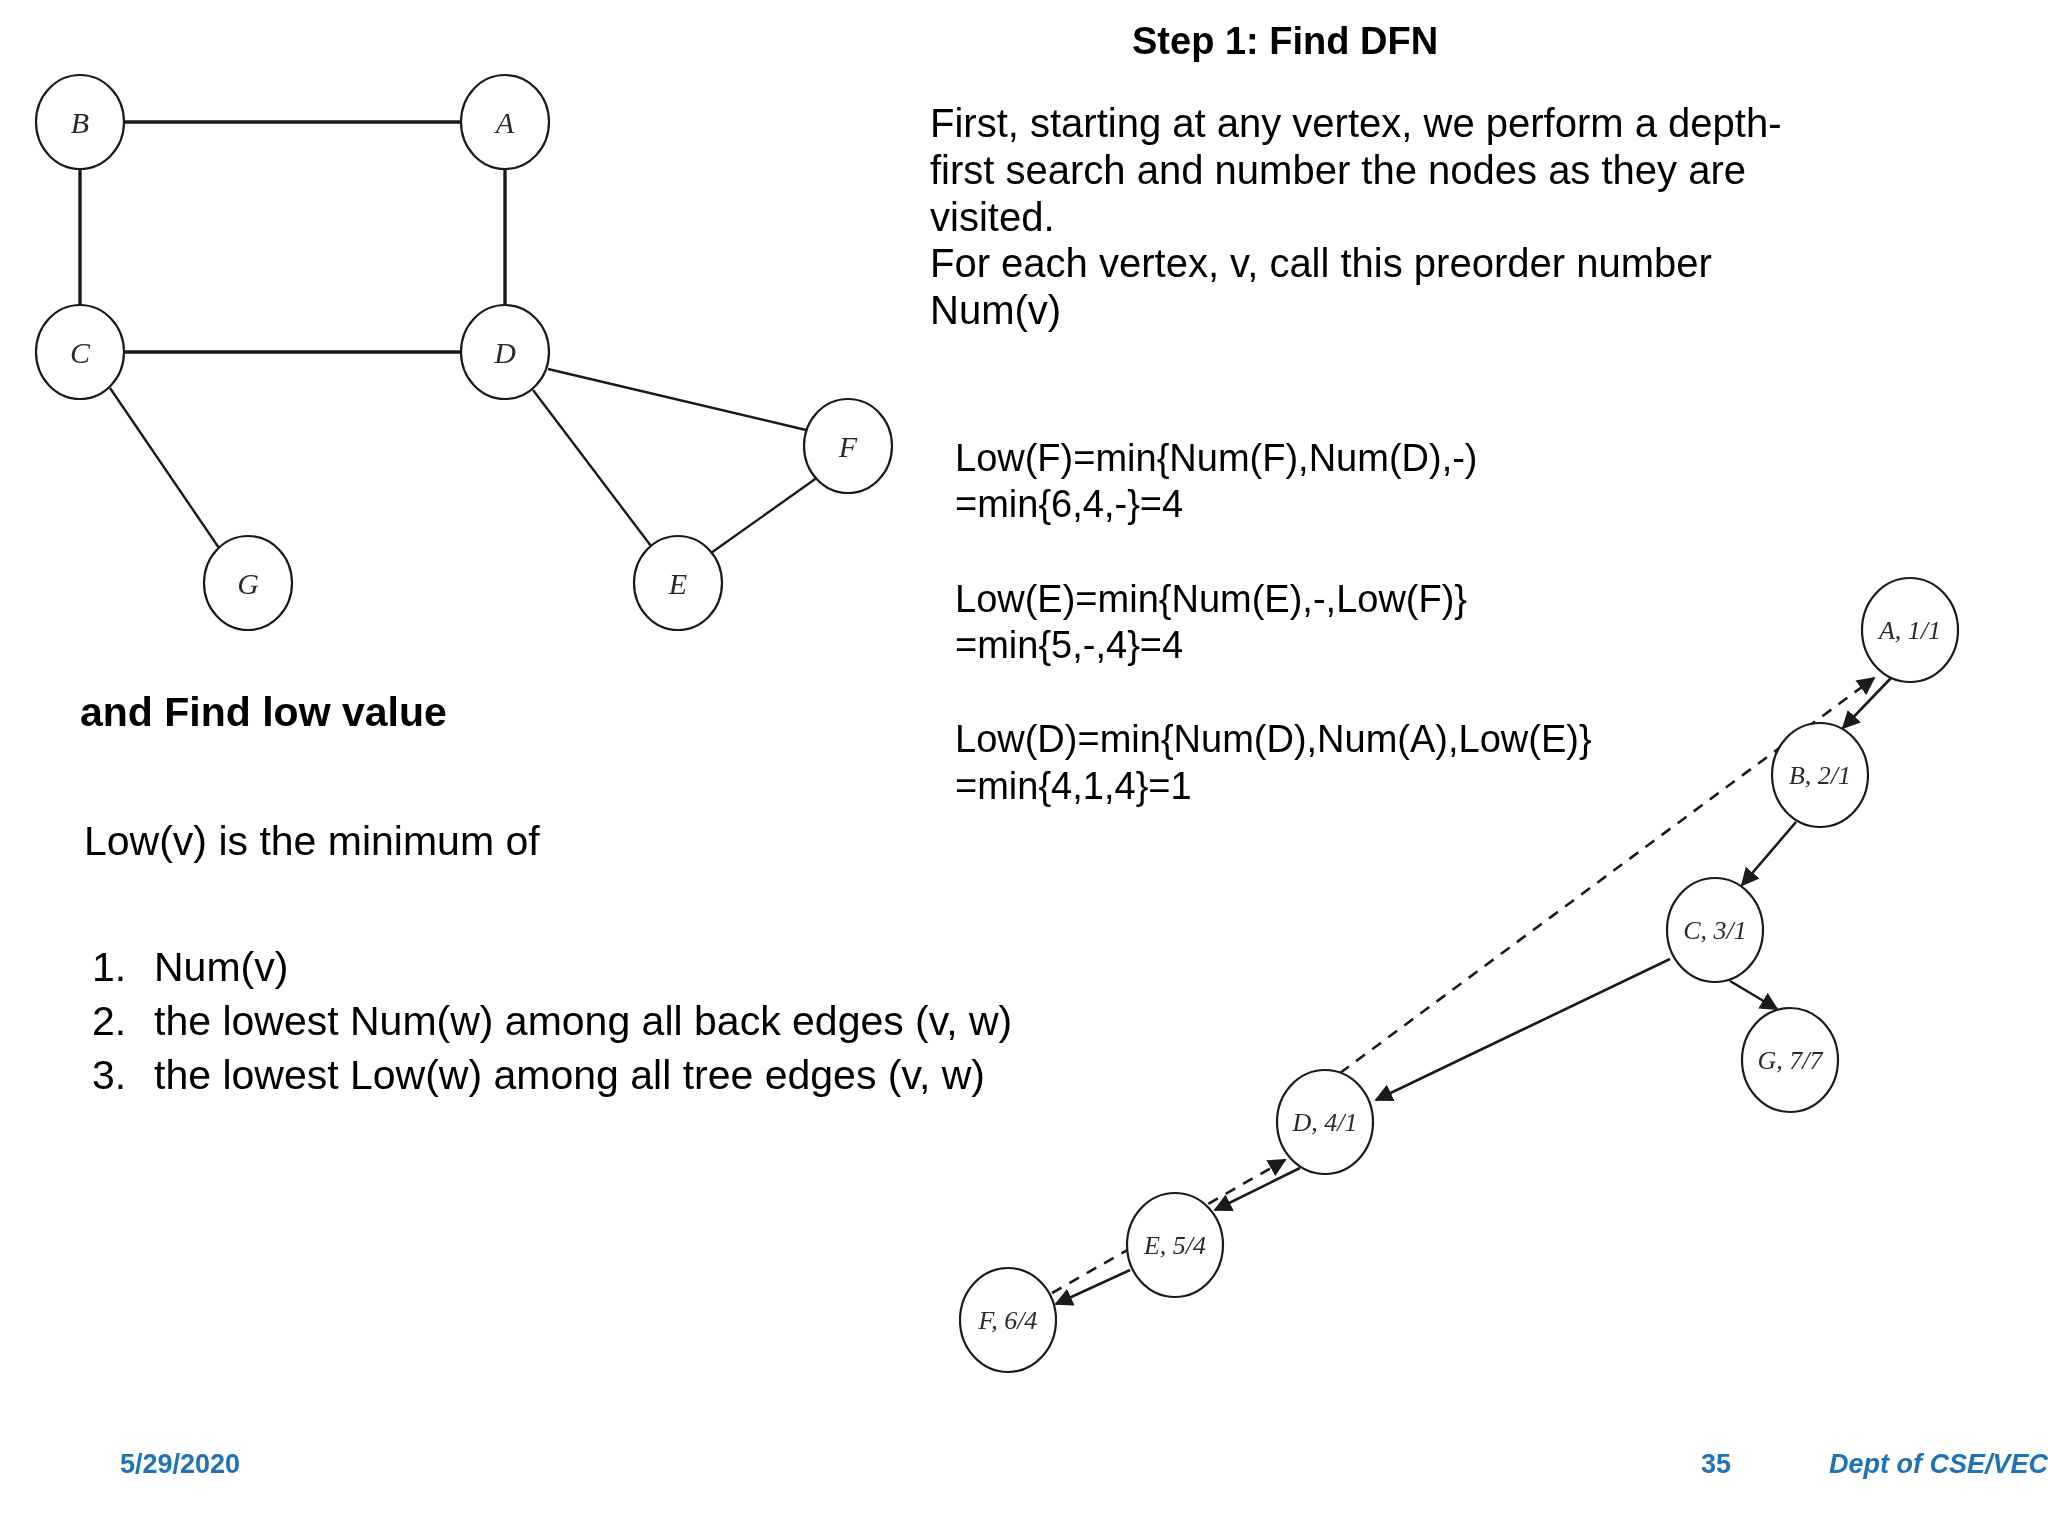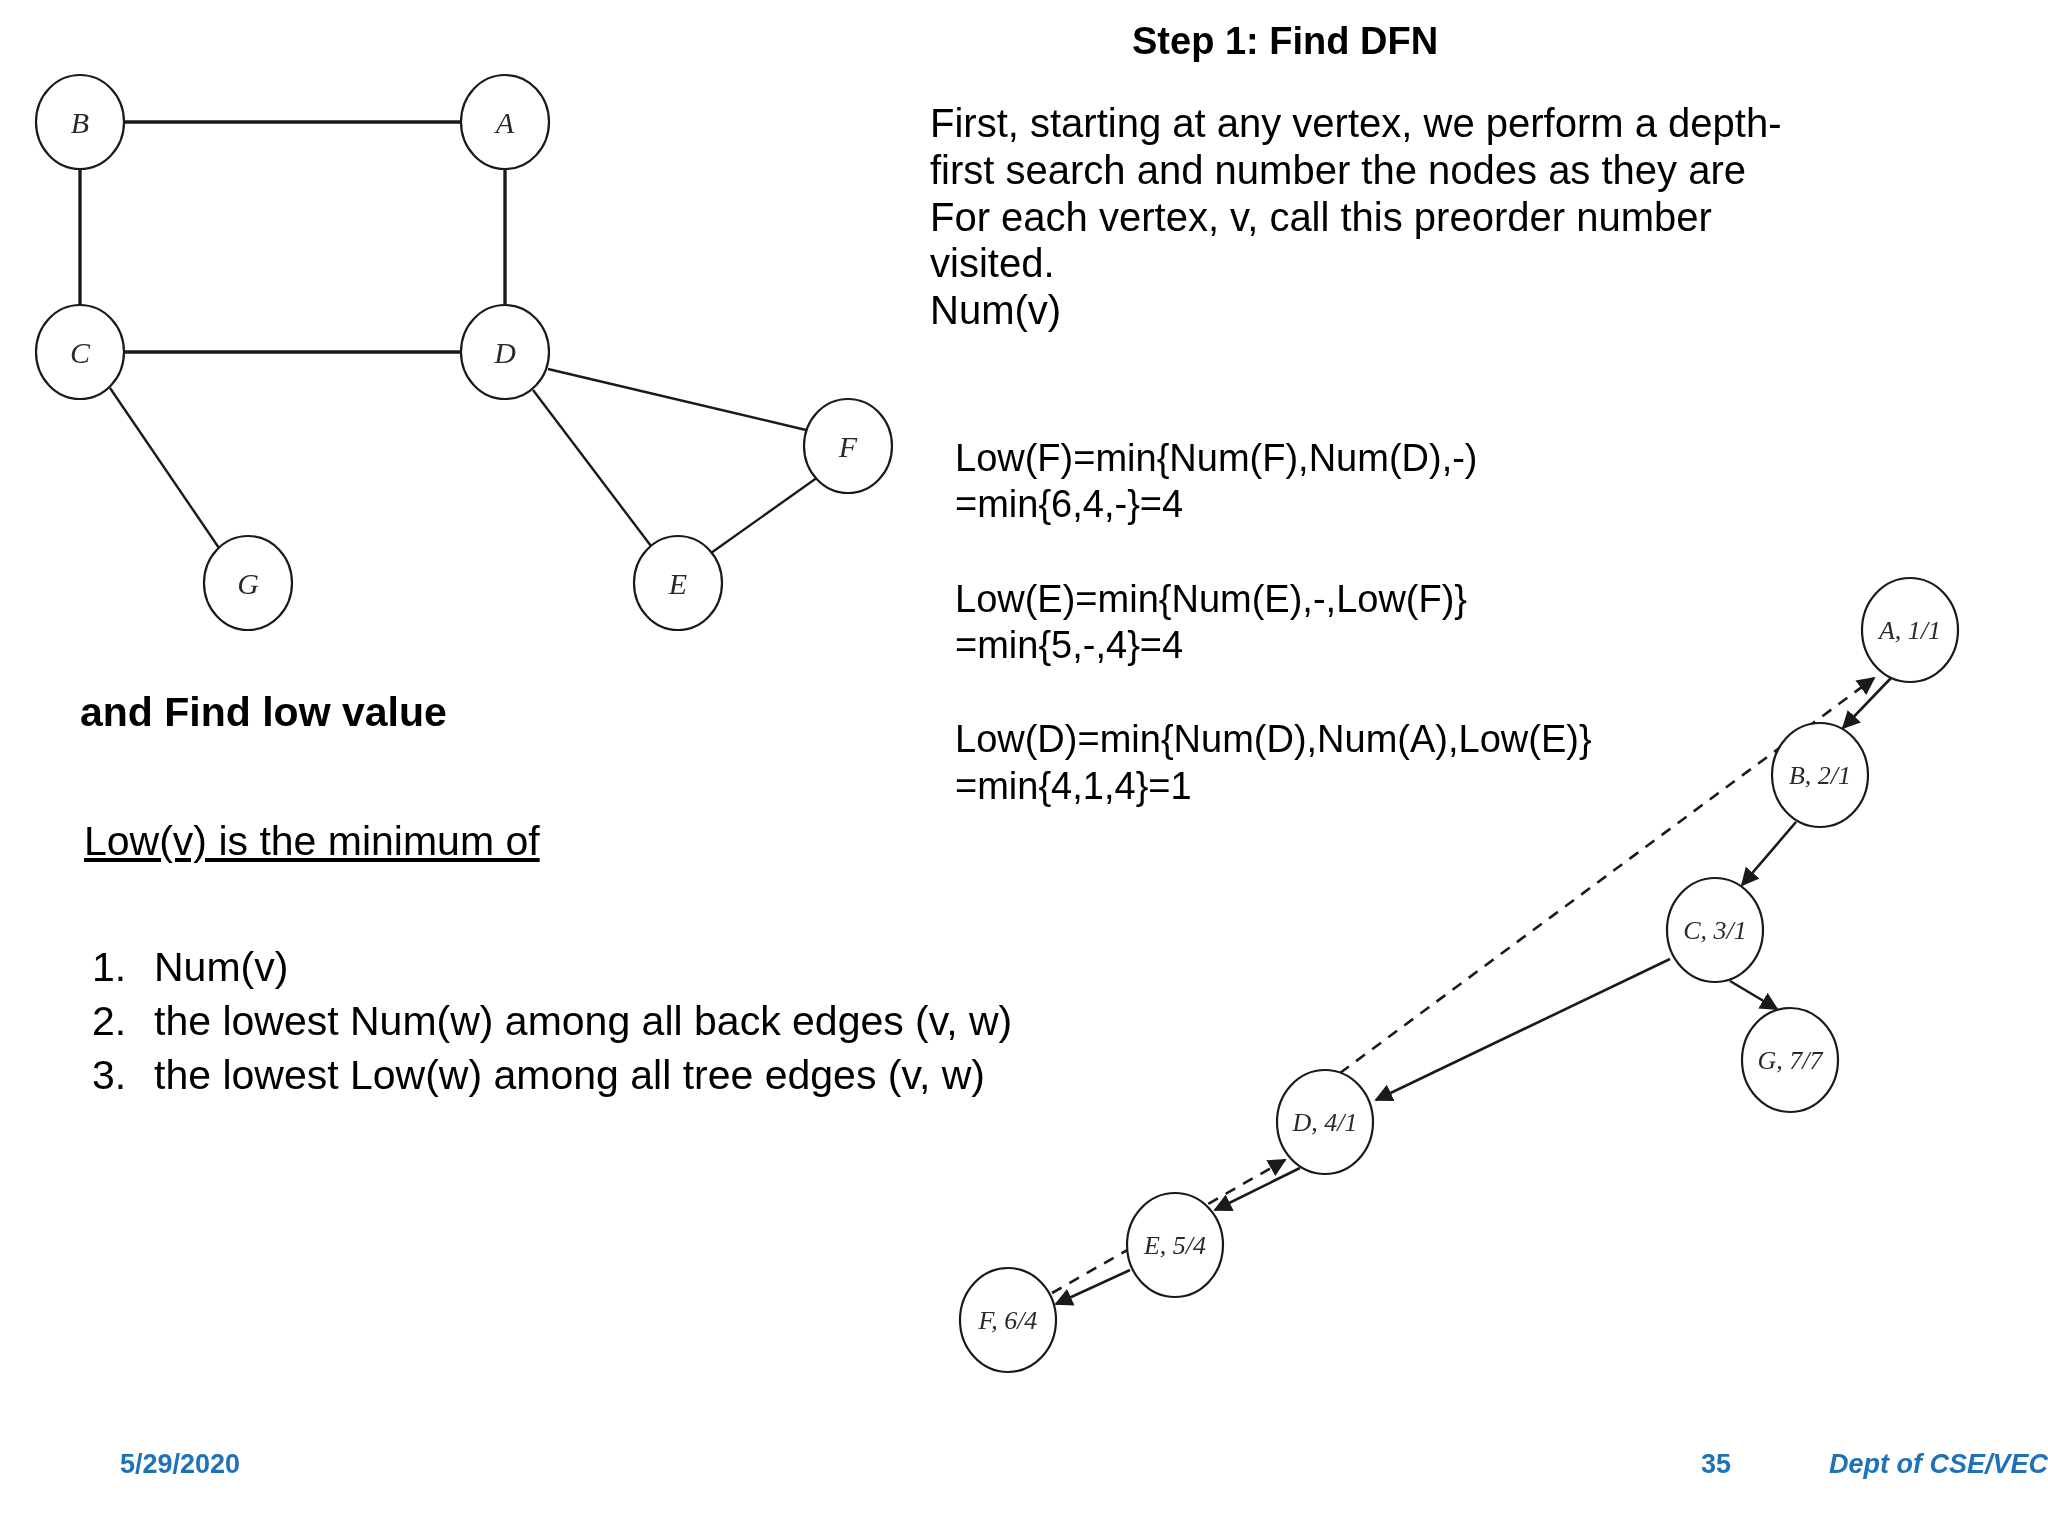--- a/index.html
+++ b/index.html
@@ -66,21 +66,20 @@
     width: 830px;
     font-size: 41px;
     font-weight: bold;
     line-height: 1.18;
   }
   #step2-sub {
     position: absolute;
     left: 84px;
     top: 818px;
     font-size: 41px;
-    text-decoration: underline;
   }
   #step2-list {
     position: absolute;
     left: 80px;
     top: 942px;
     width: 1080px;
     font-size: 41px;
     line-height: 1.22;
   }
   .list-row {
@@ -177,22 +176,22 @@
         <ellipse cx="678" cy="583" rx="44" ry="47" fill="#ffffff" stroke="#1a1a1a" stroke-width="2.2"></ellipse>
         <text x="678" y="583" text-anchor="middle" dominant-baseline="central" class="nodelabel" font-size="30">E</text>
       </g>
   </svg>
 
   <div id="step1-title">Step 1: Find DFN</div>
 
   <div id="step1-body">
     <p>First, starting at any vertex, we perform a depth-</p>
     <p>first search and number the nodes as they are</p>
+    <p>visited.</p>
     <p>For each vertex, v, call this preorder number</p>
-    <p>visited.</p>
     <p>Num(v)</p>
   </div>
 
   <div id="low-equations">
     <div class="eqgroup">
       <div class="eqline">Low(F)=min{Num(F),Num(D),-)</div>
       <div class="eqline">=min{6,4,-}=4</div>
     </div>
     <div class="eqgroup">
       <div class="eqline">Low(E)=min{Num(E),-,Low(F)}</div>

